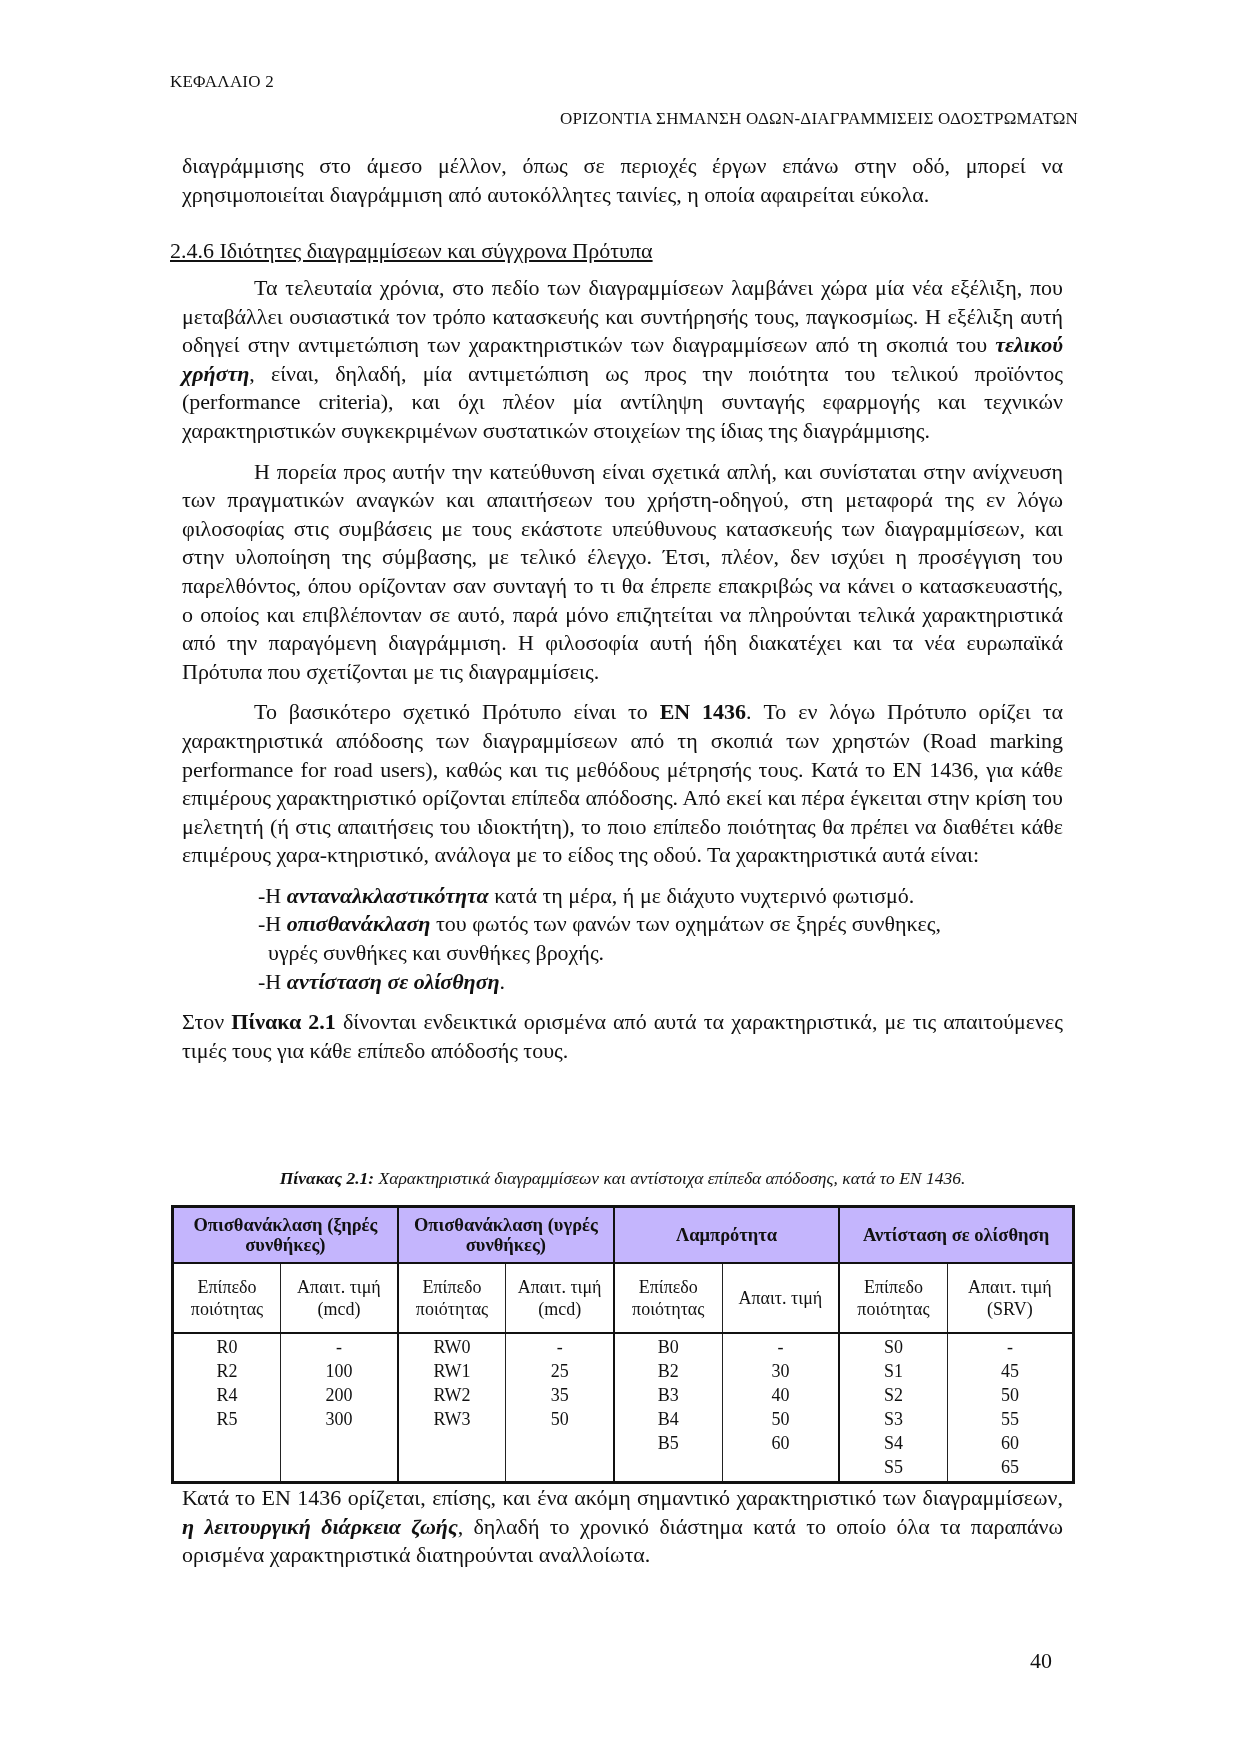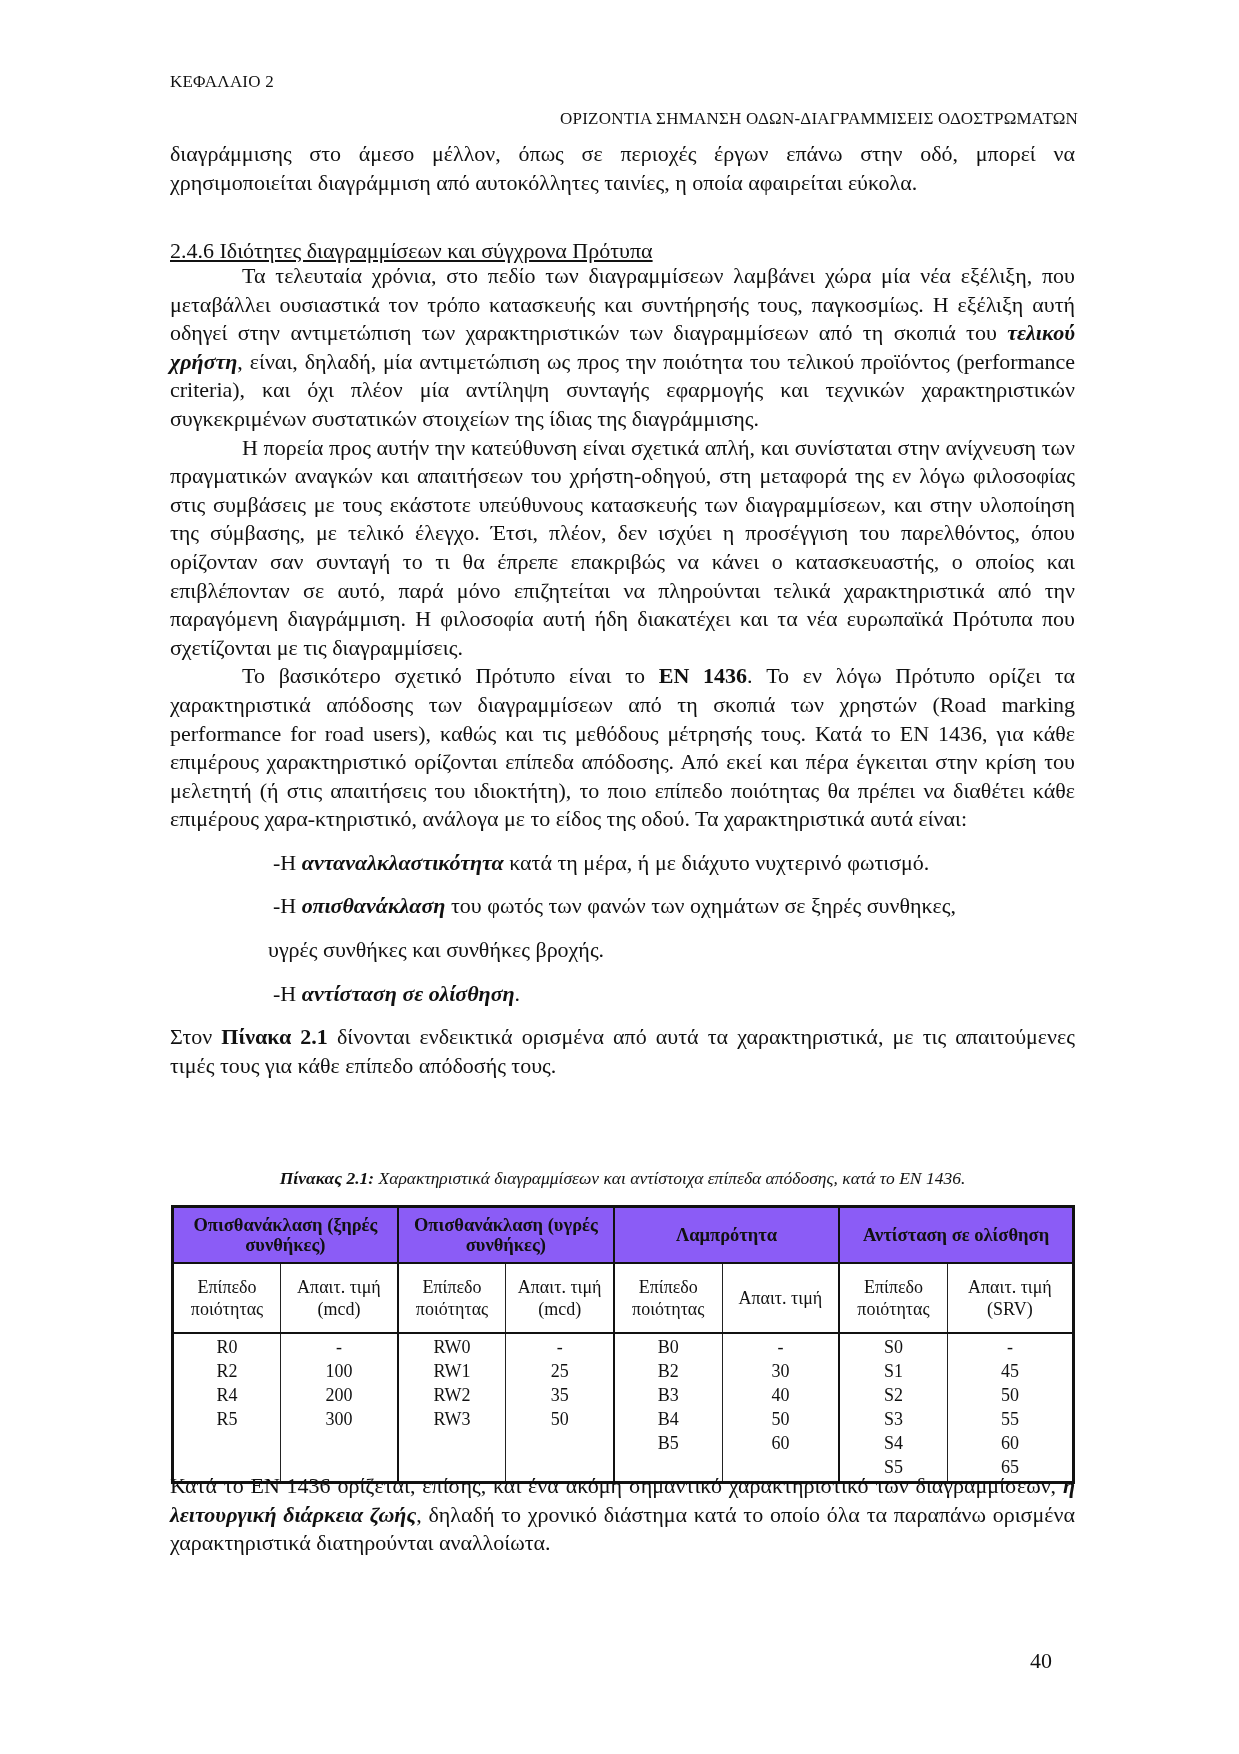--- a/index.html
+++ b/index.html
@@ -4,31 +4,31 @@
 <style>
   html, body { margin: 0; padding: 0; background: #ffffff; }
   body { width: 1239px; height: 1754px; position: relative; overflow: hidden;
          font-family: "Liberation Serif", "DejaVu Serif", serif; color: #111; }
   .running-header { position: absolute; top: 72px; left: 170px; width: 908px; height: 22px;
                     font-size: 17px; letter-spacing: 0.2px; }
   .running-header .left { position: absolute; left: 0; top: 0; }
   .running-header .right { position: absolute; right: 0; top: 0; margin-top: 37px; }
   .body-text { position: absolute; left: 170px; width: 905px; font-size: 22px; line-height: 28.6px;
                text-align: justify; }
-  .p { margin: 0; }
+  .p { margin: 12px; }
   .indent { text-indent: 72px; }
   .section-title { position: absolute; left: 170px; top: 238px; font-size: 22px; text-decoration: underline; }
-  .bullet { margin: 15px; padding-left: 88px; }
+  .bullet { margin: 0; padding-left: 88px; }
   .bullet-cont { margin: 0; padding-left: 98px; }
   b.bi { font-weight: bold; font-style: italic; }
   .caption { position: absolute; top: 1168px; left: 170px; width: 905px; text-align: center; font-size: 17.5px; font-style: italic; }
   table.spec { position: absolute; top: 1205px; left: 171px; width: 904px; border-collapse: collapse;
                border: 3px solid #111; font-size: 18px; }
   table.spec th, table.spec td { border-left: 1.5px solid #222; border-right: 1.5px solid #222; text-align: center; padding: 0; }
-  table.spec .group th { background: #8b5cf6; font-weight: bold; font-size: 18.5px; line-height: 20px; height: 54px;
+  table.spec .group th { background: #c4b5fd; font-weight: bold; font-size: 18.5px; line-height: 20px; height: 54px;
                          border-bottom: 2.5px solid #111; border-left: 2.5px solid #111; border-right: 2.5px solid #111; }
   table.spec .sub th { font-weight: normal; line-height: 22px; height: 68px; border-bottom: 2.5px solid #111; }
   table.spec .sub th.g-start, table.spec td.g-start { border-left: 2.5px solid #111; }
   table.spec tbody td { line-height: 24px; height: 24px; vertical-align: top; }
   table.spec tbody tr:first-child td { padding-top: 1px; }
   table.spec tbody tr:last-child td { padding-bottom: 2px; }
   .page-number { position: absolute; top: 1648px; left: 1030px; font-size: 22px; }
 </style>
 </head>
 <body>

